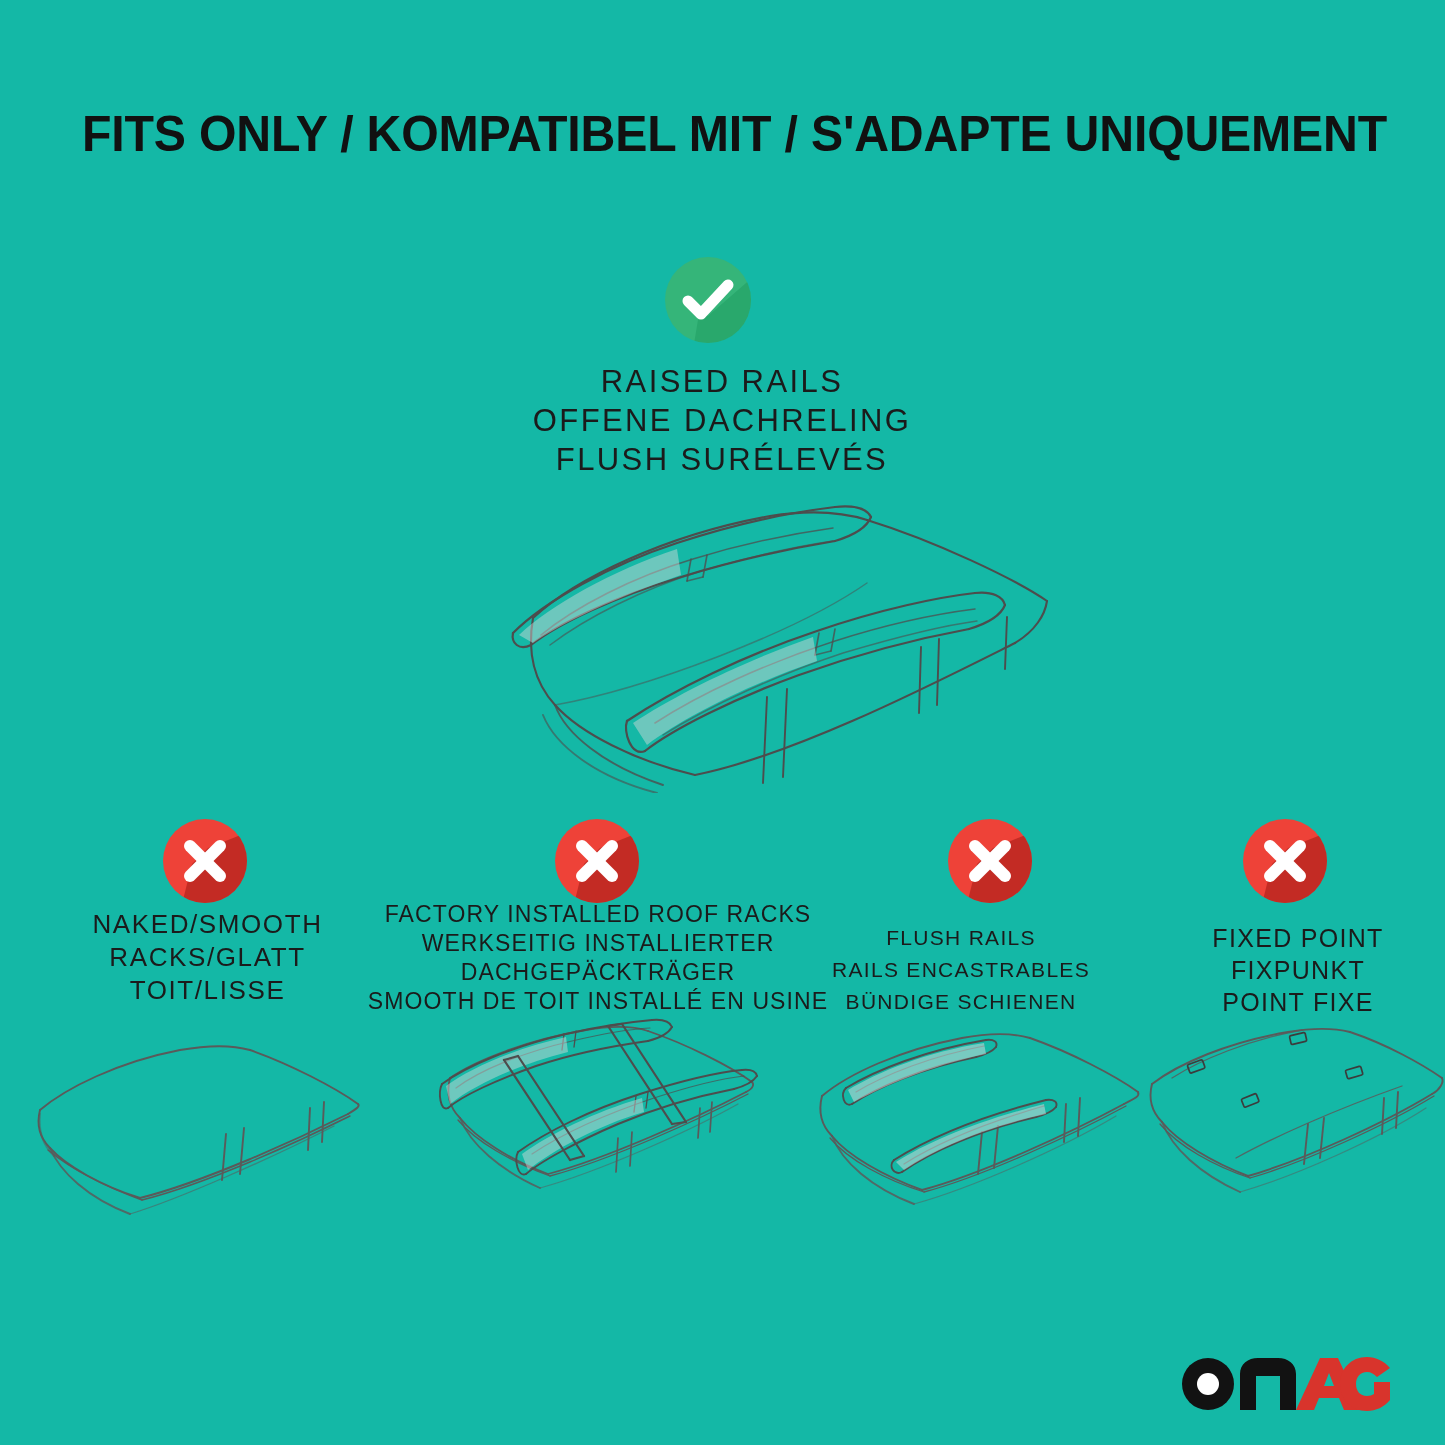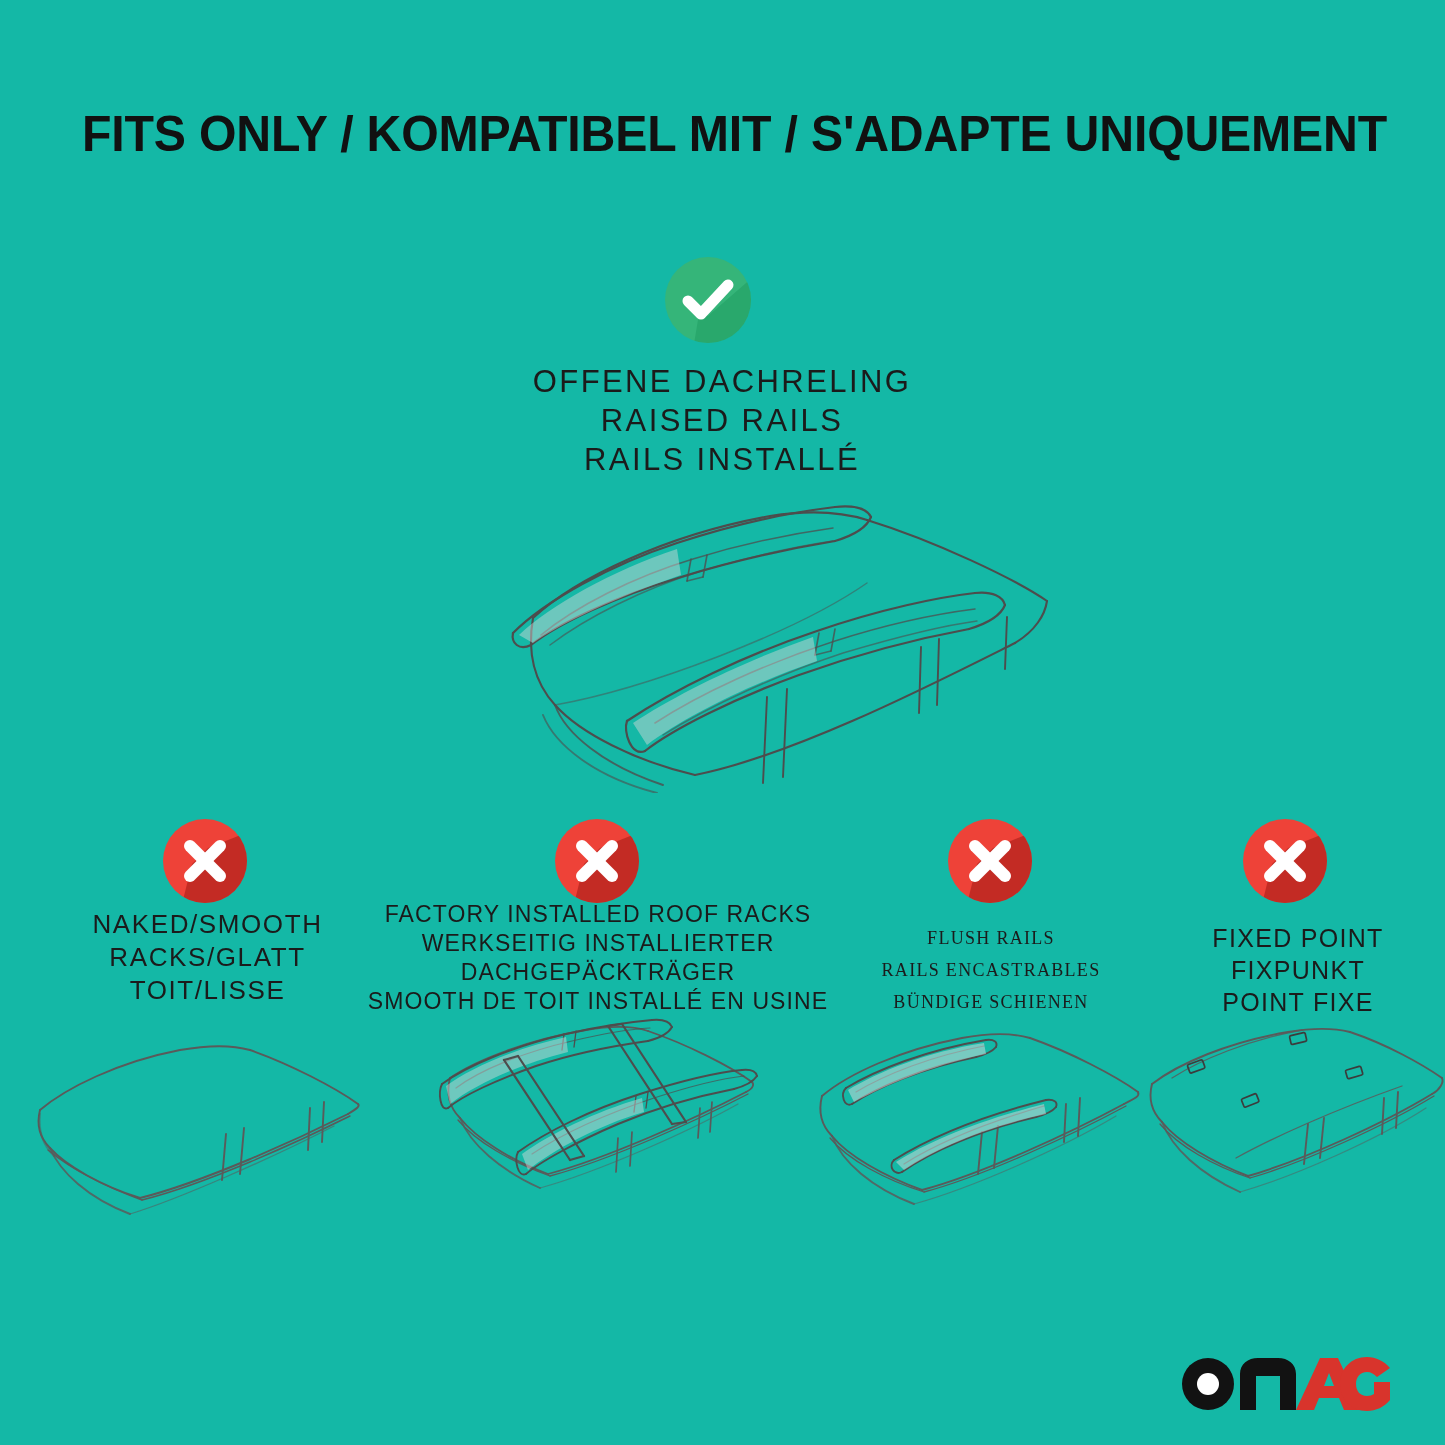--- a/index.html
+++ b/index.html
@@ -92,22 +92,22 @@
   #col2-icon { left: 554px; top: 818px; }
   #col2-label {
     left: 352px; top: 900px; width: 492px;
     font-size: 23px; line-height: 29px; letter-spacing: 1.1px; text-align: center;
   }
   #col2-art { left: 400px; top: 1012px; width: 362px; height: 240px; }
 
   
   #col3-icon { left: 947px; top: 818px; }
   #col3-label {
-    left: 796px; top: 922px; width: 390px;
-    font-size: 18px; line-height: 32px; letter-spacing: 1.3px; font-family: Liberation Serif, serif;
+    left: 766px; top: 922px; width: 390px;
+    font-size: 21px; line-height: 32px; letter-spacing: 1.3px;
   }
   #col3-art { left: 790px; top: 1012px; width: 362px; height: 240px; }
 
   
   #col4-icon { left: 1242px; top: 818px; }
   #col4-label {
     left: 1148px; top: 922px; width: 300px;
     font-size: 25px; line-height: 32px; letter-spacing: 1.3px;
   }
   #col4-art { left: 1130px; top: 1012px; width: 315px; height: 240px; }
@@ -137,23 +137,23 @@
       </defs>
       <circle cx="44" cy="44" r="43" fill="#35b579"></circle>
       <g clip-path="url(#heroClip)">
         <polygon points="36,52 44,60 88,22 88,88 30,88" fill="#1f9d63" opacity="0.55"></polygon>
       </g>
       <path d="M24 45 L37 58 L64 29" fill="none" stroke="#ffffff" stroke-width="11" stroke-linecap="round" stroke-linejoin="round"></path>
     </svg>
   </div>
 
   <div id="hero-labels">
+    <div>RAISED RAILS</div>
     <div>OFFENE DACHRELING</div>
-    <div>RAISED RAILS</div>
-    <div>RAILS INSTALLÉ</div>
+    <div>FLUSH SURÉLEVÉS</div>
   </div>
 
   <div id="hero-art">
     <svg viewBox="0 0 640 310" width="640" height="310">
       <g fill="none" stroke="#4d4d4d" stroke-width="2.1" stroke-linecap="round" stroke-linejoin="round">
 
         <path d="M118 135 C160 96 250 52 355 33 C400 26 430 30 452 37"></path>
         <path d="M452 37 C520 58 600 96 632 118"></path>
         <path d="M118 135 C112 170 120 200 140 222"></path>
         <path d="M140 222 C165 250 220 278 280 292"></path>

